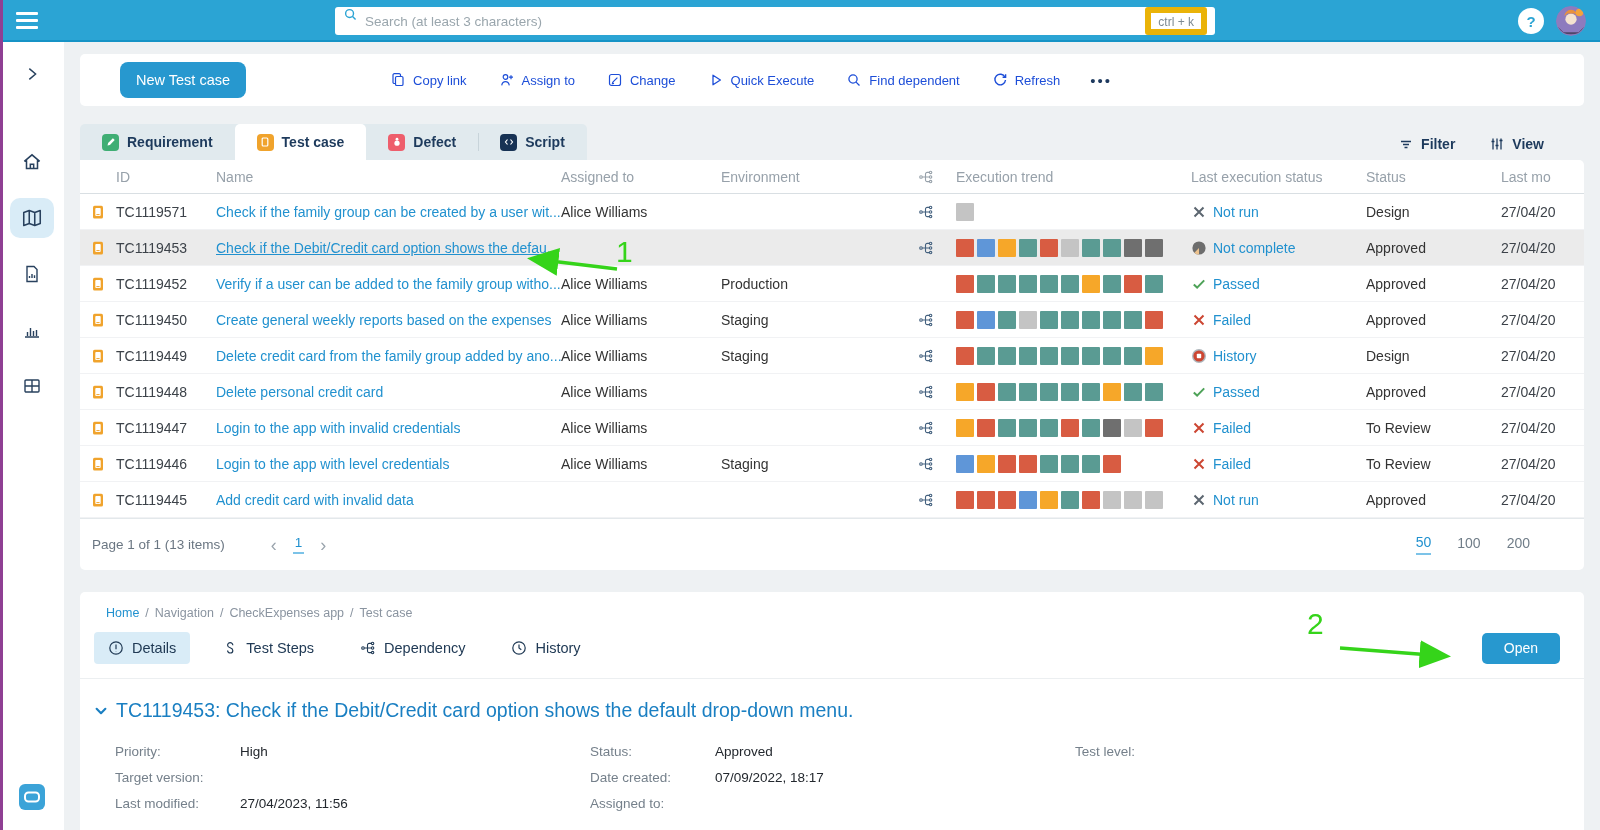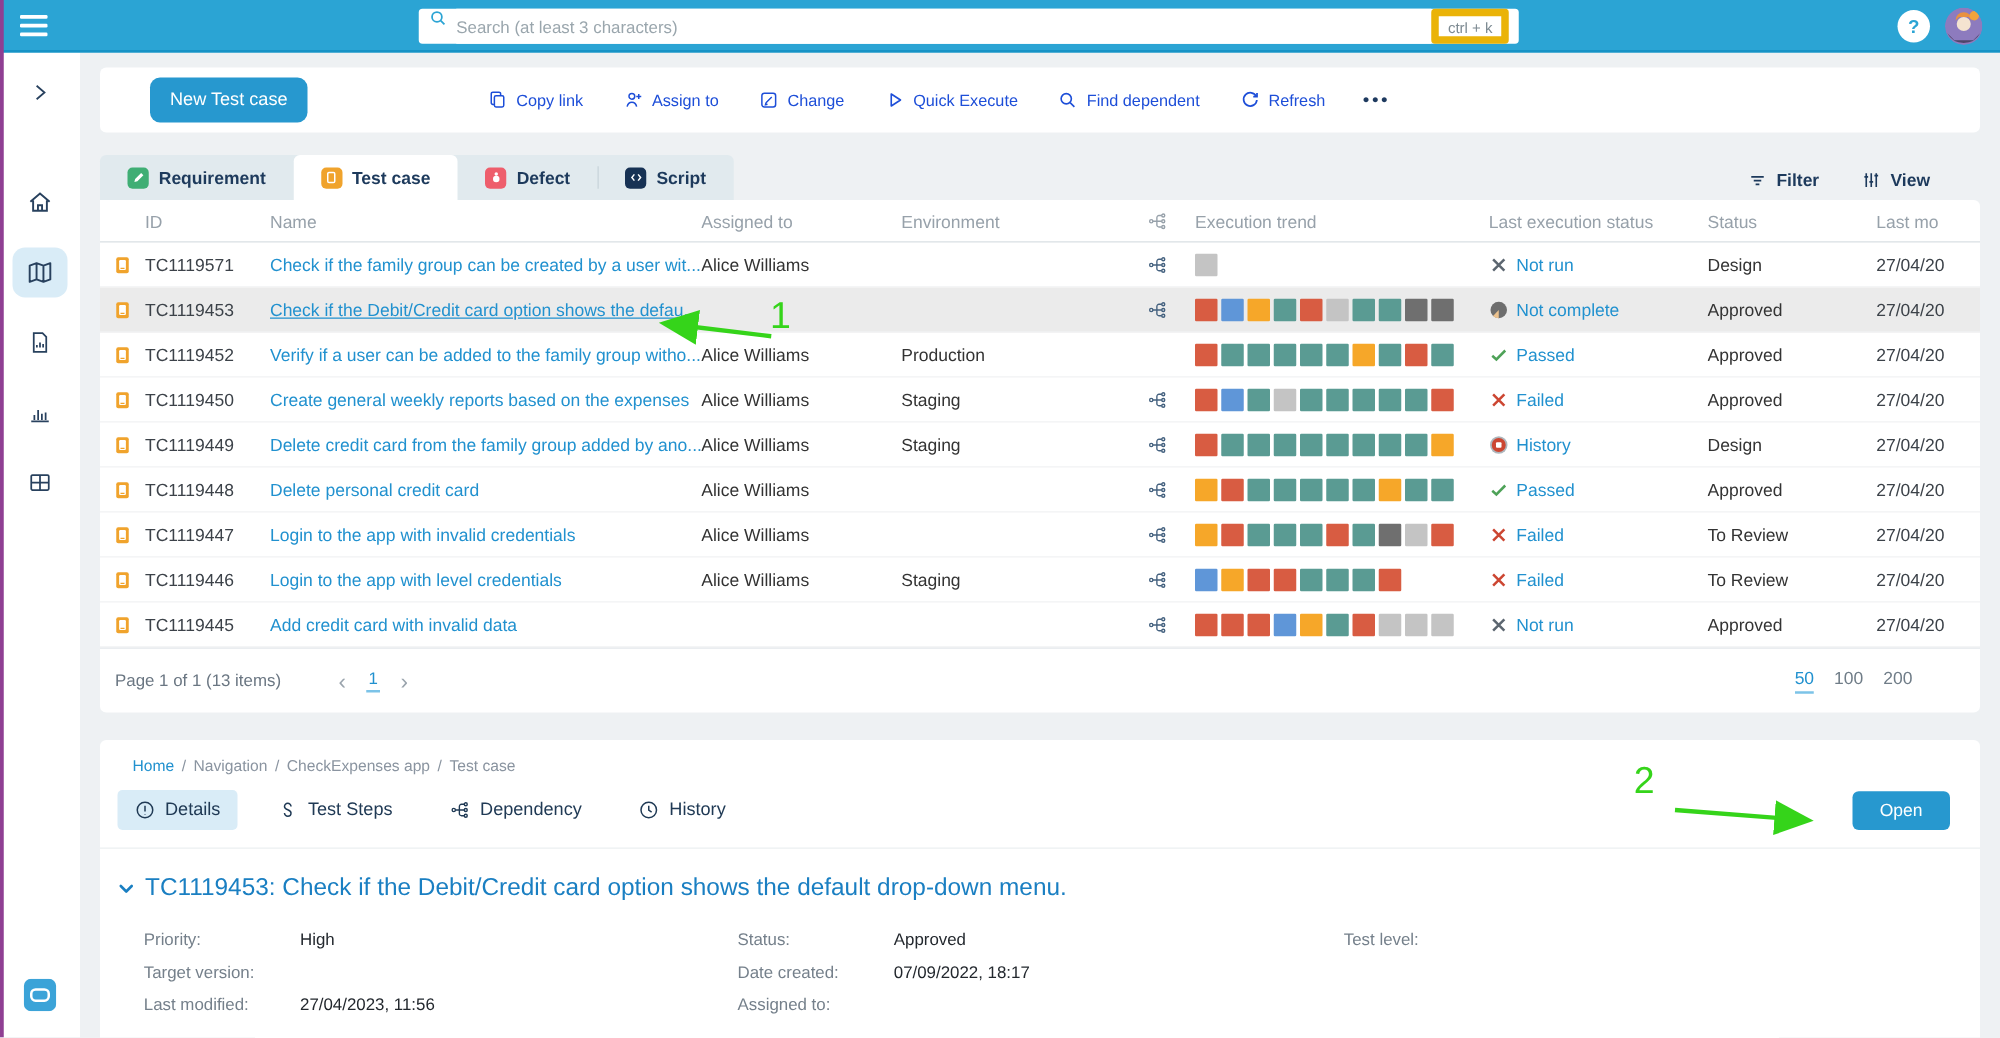--- a/index.html
+++ b/index.html
@@ -66,21 +66,21 @@
   .link { color:#2191cf; cursor:pointer; }
   .link.u { text-decoration:underline; }
   .sq { width:18px; height:18px; border-radius:1px; margin-right:3px; flex:0 0 auto; }
   .c-exec { gap:6px; }
   .c-mod { color:#3c4249; }
 
   .pager { height:52px; border-top:1px solid #e3e8eb; display:flex; align-items:center; padding:0 54px 0 12px; color:#6a7682; font-size:13.5px; }
   .pg-nav { display:flex; align-items:center; gap:16px; margin-left:46px; }
   .pg-arrow { color:#9aa4ad; font-size:18px; cursor:pointer; line-height:1; }
   .pg-num { color:#2191cf; border-bottom:2px solid #7cc3e8; padding:0 2px 2px; cursor:pointer; }
-  .page-sizes { margin-left:auto; display:flex; gap:16px; font-size:14px; color:#707d88; }
+  .page-sizes { margin-left:auto; display:flex; gap:26px; font-size:14px; color:#707d88;align-items:center; }
   .psize { cursor:pointer; padding-bottom:3px; }
   .psize.active { color:#2191cf; border-bottom:2px solid #7cc3e8; }
 
   
   .detailcard { margin-top:22px; border-radius:5px; padding:12px 0 40px 0; min-height:240px; }
   .breadcrumb { padding:2px 0 10px 26px; font-size:12.5px; color:#8a94a0; display:flex; gap:6px; }
   .bc-item { cursor:pointer; }
   .bc-item.link { color:#2191cf; }
   .dtabs { display:flex; align-items:center; padding:2px 24px 14px 14px; border-bottom:1px solid #eceff1; }
   .dtab { display:flex; align-items:center; gap:8px; padding:8px 14px; font-size:14.5px; color:#203a55; cursor:pointer; border-radius:4px; margin-right:18px; }

